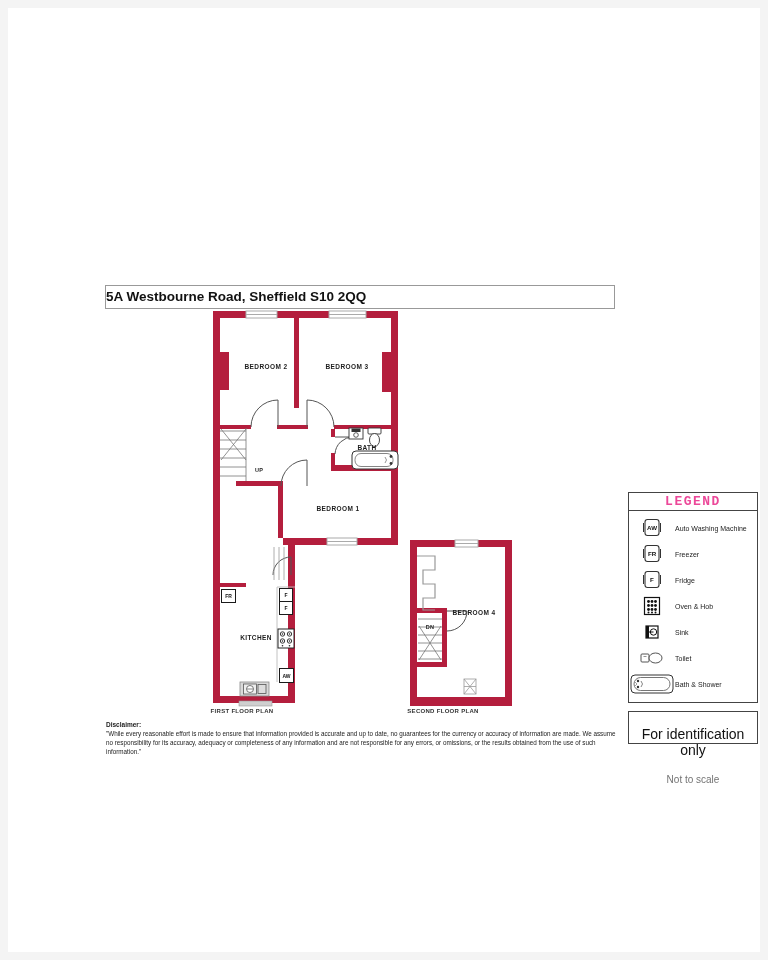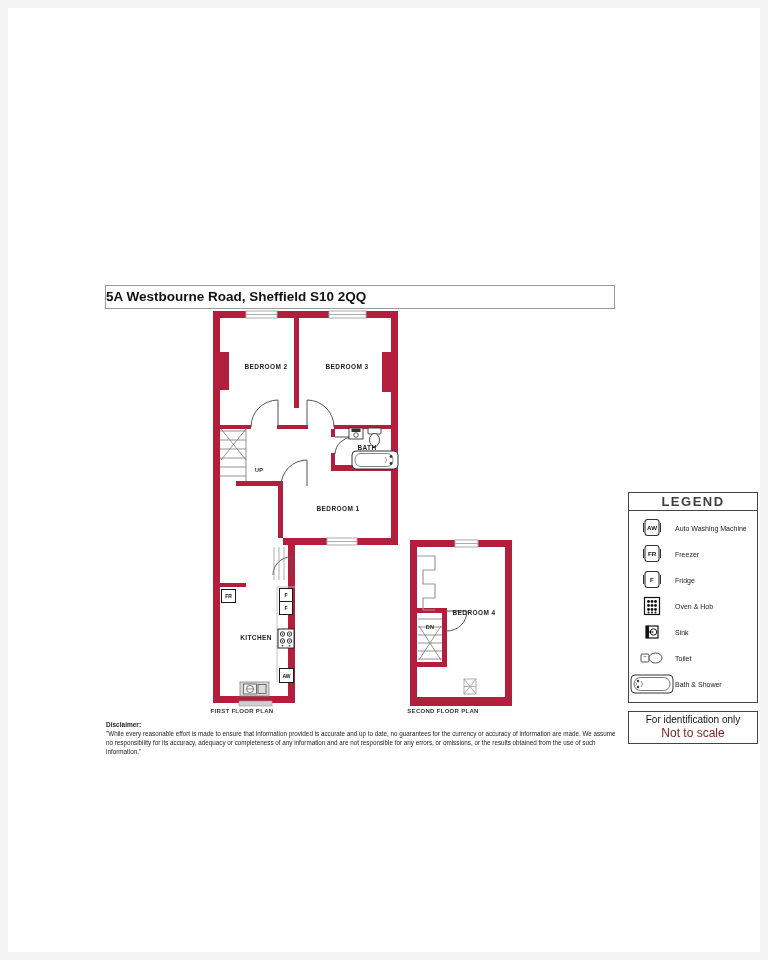--- a/index.html
+++ b/index.html
@@ -14,30 +14,30 @@
        font-size:6.5px;font-weight:700;letter-spacing:.4px;color:#1d1d1d;}
   .lbl.small{font-size:5.5px;letter-spacing:.2px;}
   .caption{position:absolute;transform:translate(-50%,-50%);white-space:nowrap;
        font-size:6px;font-weight:700;letter-spacing:.3px;color:#333;}
   .tag{position:absolute;border:1px solid #1a1a1a;background:#fff;color:#111;
        display:flex;align-items:center;justify-content:center;
        font-size:5px;font-weight:700;letter-spacing:0;}
   .legend{position:absolute;left:628px;top:492px;width:130px;
           border:1.5px solid #444;background:#fff;box-sizing:border-box;}
   .legend-title{height:17px;border-bottom:1.5px solid #444;text-align:center;
-          font-family:Liberation Sans, sans-serif;font-weight:700;font-size:13px;
-          letter-spacing:1.5px;line-height:17px;color:#404040;}
+          font-family:Liberation Mono, monospace;font-weight:700;font-size:13px;
+          letter-spacing:1.5px;line-height:17px;color:#ec4899;}
   .legend-rows{padding:4px 0 5px 0;}
   .legend-row{display:flex;align-items:center;height:26px;}
   .legend-icon{width:46px;display:flex;justify-content:center;align-items:center;}
   .legend-label{font-size:7px;color:#222;}
   .idbox{position:absolute;left:628px;top:711px;width:130px;height:33px;
          border:1.5px solid #444;background:#fff;text-align:center;box-sizing:border-box;}
-  .idbox .l1{font-size:10px;color:#111;margin-top:2px;}
-  .idbox .l2{font-size:12px;color:#7f1d1d;margin-top:1px;}
+  .idbox .l1{font-size:14px;color:#111;margin-top:14px;}
+  .idbox .l2{font-size:10px;color:#737373;margin-top:16px;}
   .disclaimer{position:absolute;left:106px;top:721px;width:516px;color:#222;}
   .disclaimer .h{font-size:6.5px;font-weight:700;margin-bottom:1px;}
   .disclaimer .b{font-size:6.3px;line-height:1.45;}
 </style>
 </head>
 <body>
 
 <div class="page">
 
   <div class="title-bar">5A Westbourne Road, Sheffield S10 2QQ</div>

